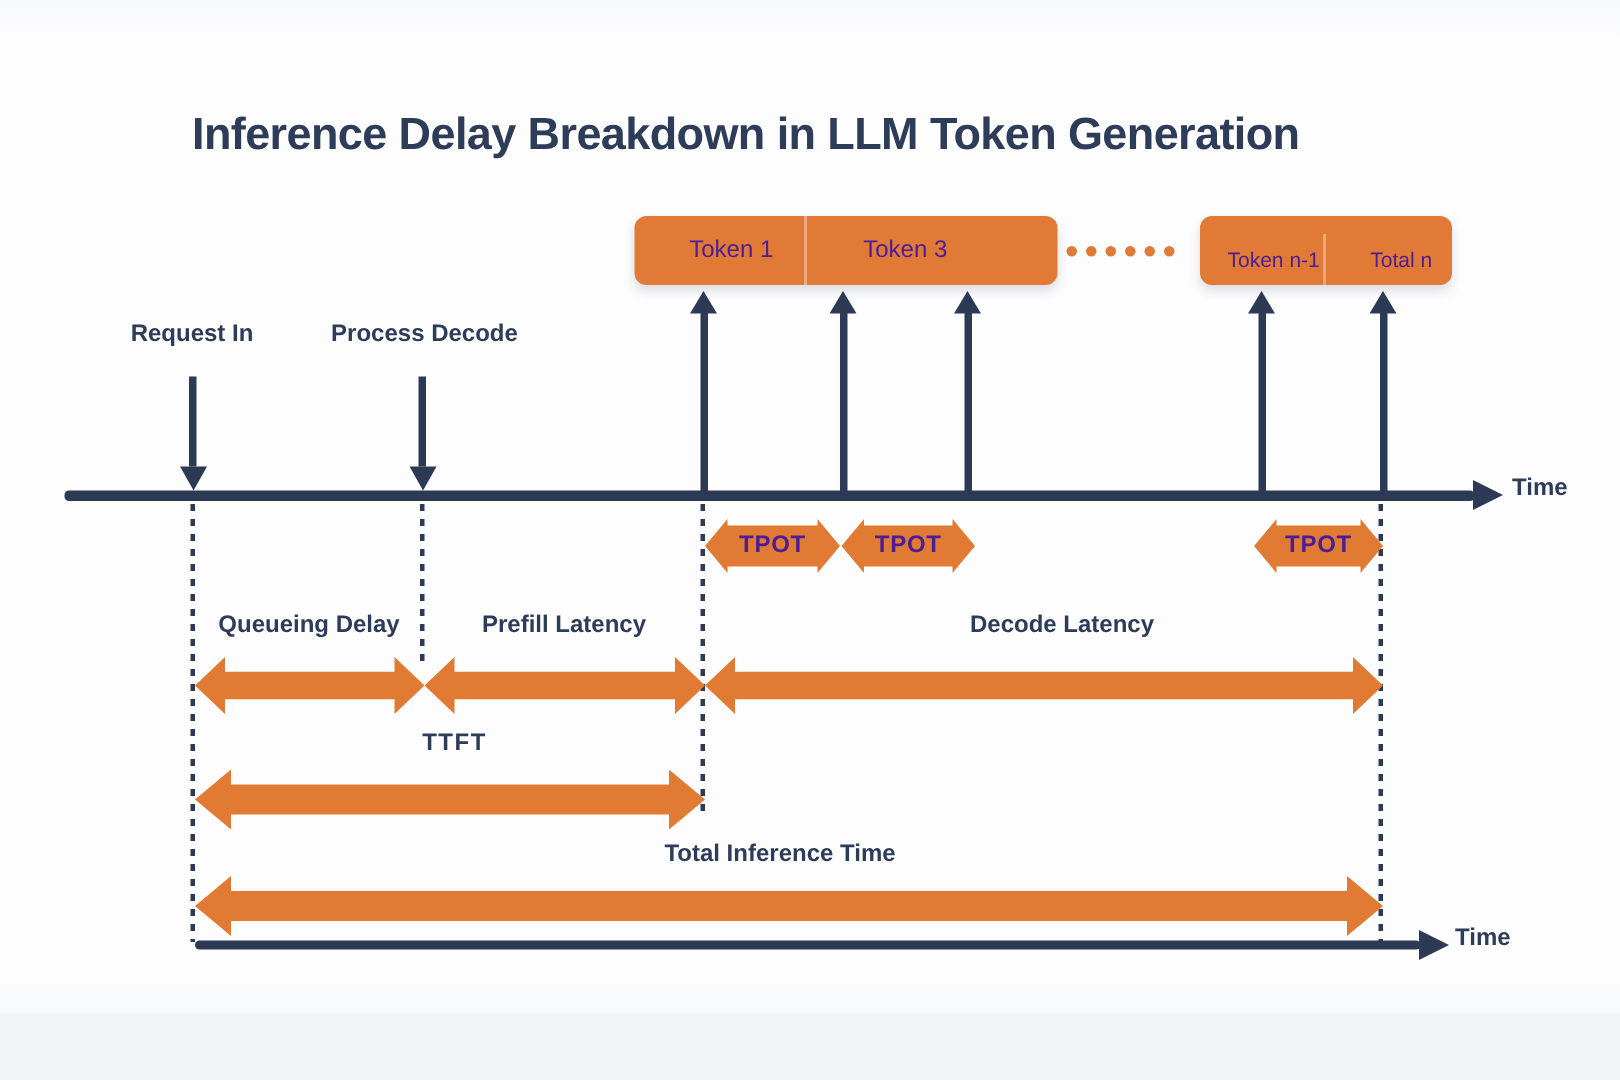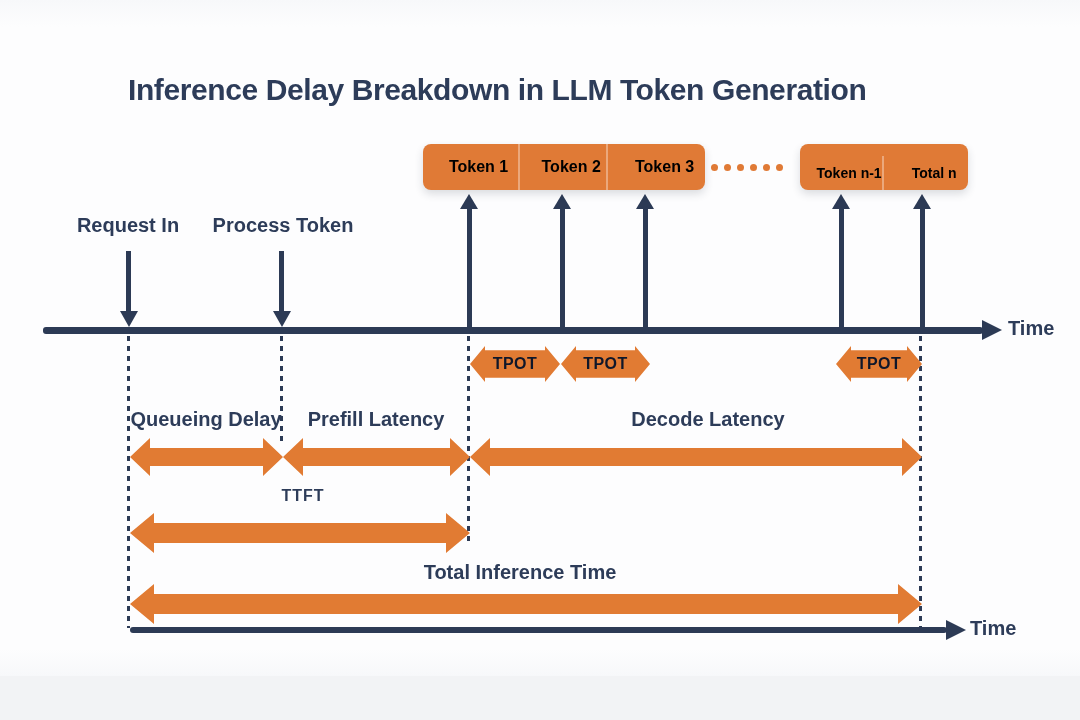--- a/index.html
+++ b/index.html
@@ -8,32 +8,32 @@
     font-family:"Liberation Sans","DejaVu Sans",sans-serif;
     background:#f2f3f5;
   }
   #canvas{
     position:relative;width:1080px;height:676px;overflow:hidden;
     background:linear-gradient(180deg,#f7f8fa 0%,#fdfdfe 4%,#fdfdfe 96%,#f7f8fa 100%);
   }
   .abs{position:absolute;}
   .navy-text{color:#2d3c59;font-weight:700;}
   .title{font-size:30px;letter-spacing:-0.4px;white-space:nowrap;}
-  .label-20{font-size:20px;white-space:nowrap;}
+  .label-20{font-size:16px;white-space:nowrap;}
   .label-22{font-size:16px;letter-spacing:1px;white-space:nowrap;}
   .center{text-align:center;}
 
   
   .token-strip{
     display:flex;height:46px;background:#e07a36;border-radius:8px;
     box-shadow:0 4px 8px rgba(40,50,70,0.16);z-index:4;
   }
   .token-cell{
     display:flex;align-items:center;justify-content:center;
-    color:#000000;font-weight:700;white-space:nowrap;padding-left:16px;
+    color:#4c1d95;font-weight:400;white-space:nowrap;padding-left:16px;
   }
   .token-cell + .token-cell{border-left:2px solid rgba(255,255,255,0.35);}
   .fs16{font-size:16px;} .fs14{font-size:14px;margin-top:12px;}
 
   
   .dots{display:flex;gap:6px;align-items:center;}
   .dot{width:7px;height:7px;border-radius:50%;background:#e07a36;}
 
   
   .vline{width:5px;background:#2c3a55;z-index:2;}
@@ -48,33 +48,32 @@
     background:repeating-linear-gradient(to bottom,#2c3a55 0 5px,transparent 5px 10px);
   }
 
   
   .darrow{background:#e17b33;z-index:3;}
   .seg-arrow{height:38px;
     clip-path:polygon(0 50%,20px 0,20px 26%,calc(100% - 20px) 26%,calc(100% - 20px) 0,100% 50%,calc(100% - 20px) 100%,calc(100% - 20px) 74%,20px 74%,20px 100%);}
   .big-arrow{height:40px;
     clip-path:polygon(0 50%,24px 0,24px 25%,calc(100% - 24px) 25%,calc(100% - 24px) 0,100% 50%,calc(100% - 24px) 100%,calc(100% - 24px) 75%,24px 75%,24px 100%);}
   .tpot-arrow{height:36px;display:flex;align-items:center;justify-content:center;
-    color:#0f172a;font-weight:700;font-size:16px;letter-spacing:0.5px;
+    color:#4c1d95;font-weight:700;font-size:16px;letter-spacing:0.5px;
     clip-path:polygon(0 50%,15px 0,15px 12%,calc(100% - 15px) 12%,calc(100% - 15px) 0,100% 50%,calc(100% - 15px) 100%,calc(100% - 15px) 88%,15px 88%,15px 100%);}
 </style>
 </head>
 <body>
 
 <div id="canvas">
 
   <div class="abs navy-text title" style="left:128px;top:73px;">Inference Delay Breakdown in LLM Token Generation</div>
 
   <div class="abs token-strip" style="left:423px;top:144px;width:282px;">
     <div class="token-cell fs16" style="width:97px;">Token 1</div>
-    <div class="token-cell fs16" style="width:86px;">Token 2</div>
     <div class="token-cell fs16" style="width:99px;">Token 3</div>
   </div>
 
   <div class="abs dots" style="left:711px;top:164px;">
     <span class="dot"></span>
     <span class="dot"></span>
     <span class="dot"></span>
     <span class="dot"></span>
     <span class="dot"></span>
     <span class="dot"></span>
@@ -93,21 +92,21 @@
   <div class="abs vline" style="left:643px;top:208px;height:122px;"></div>
   <div class="abs tri-up" style="left:832px;top:194px;"></div>
   <div class="abs vline" style="left:839px;top:208px;height:122px;"></div>
   <div class="abs tri-up" style="left:913px;top:194px;"></div>
   <div class="abs vline" style="left:920px;top:208px;height:122px;"></div>
 
   <div class="abs navy-text label-20 center" style="left:48px;top:214px;width:160px;">Request In</div>
   <div class="abs vline" style="left:126px;top:251px;height:60px;"></div>
   <div class="abs tri-down" style="left:120px;top:311px;"></div>
 
-  <div class="abs navy-text label-20 center" style="left:203px;top:214px;width:160px;">Process Token</div>
+  <div class="abs navy-text label-20 center" style="left:203px;top:214px;width:160px;">Process Decode</div>
   <div class="abs vline" style="left:279px;top:251px;height:60px;"></div>
   <div class="abs tri-down" style="left:273px;top:311px;"></div>
 
   <div class="abs hline" style="left:43px;top:327px;width:940px;height:7px;"></div>
   <div class="abs tri-right" style="left:982px;top:320px;"></div>
   <div class="abs navy-text label-20" style="left:1008px;top:317px;">Time</div>
 
   <div class="abs dotline" style="left:127px;top:336px;height:292px;"></div>
   <div class="abs dotline" style="left:280px;top:336px;height:107px;"></div>
   <div class="abs dotline" style="left:467px;top:336px;height:210px;"></div>

